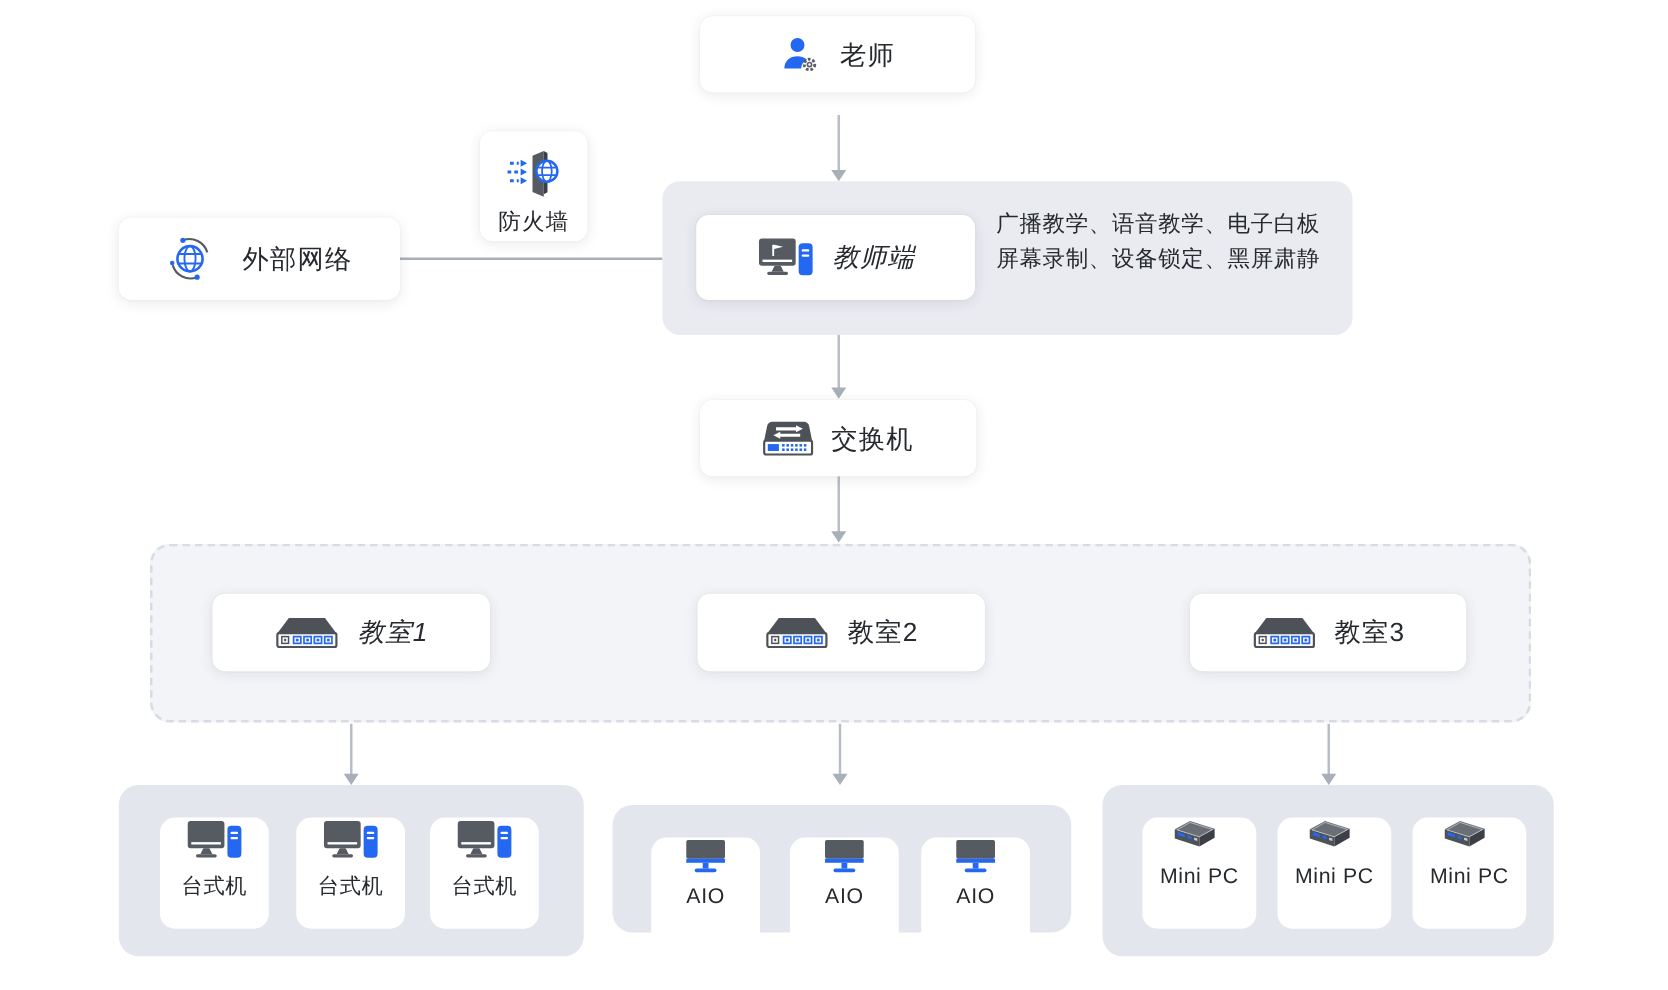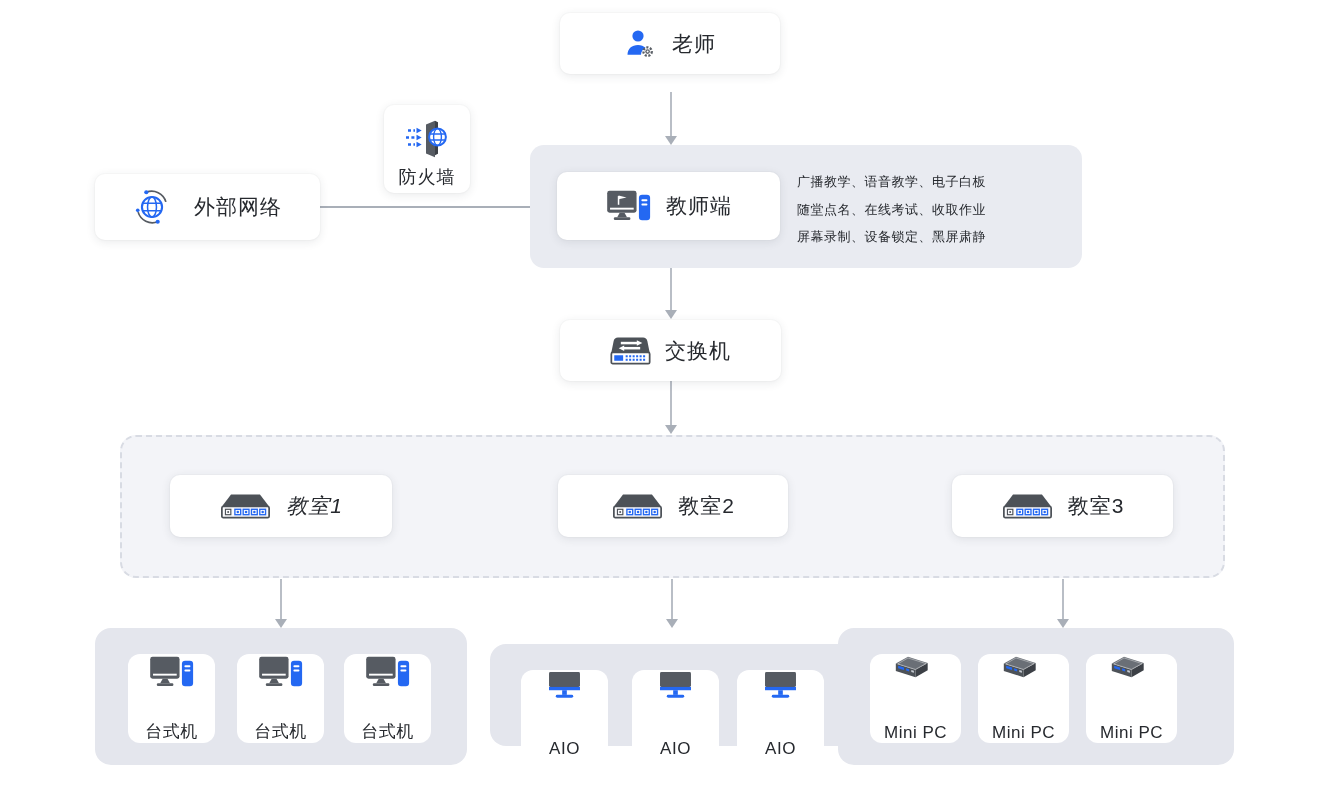--- a/index.html
+++ b/index.html
@@ -37,21 +37,21 @@
   
   .card {
     position:absolute;
     width:87px;
     height:89px;
     background:#ffffff;
     border-radius:12px;
     display:flex;
     flex-direction:column;
     align-items:center;
-    justify-content:space-between;
+    justify-content:flex-start;
     gap:7px;
   }
   .card .label { font-size:17px; font-weight:500; letter-spacing:.5px; }
 
   
   .vconn { position:absolute; width:2px; background:#b9bec6; }
   .varrow {
     position:absolute; width:0; height:0;
     border-left:6px solid transparent;
     border-right:6px solid transparent;
@@ -59,25 +59,26 @@
   }
   .hconn { position:absolute; height:1.6px; background:#a9afb8; }
 
   
   .node.vert { flex-direction:column; gap:4px; }
   .node.vert .label { font-size:18px; }
 
   
   .features {
     position:absolute;
-    font-size:13px;
+    font-size:18px;
     line-height:27.5px;
     letter-spacing:.5px;
     color:#26292e;
     white-space:nowrap;
+    font-family:Liberation Mono, monospace;
   }
 
   .icon { display:flex; align-items:center; justify-content:center; }
   svg { display:block; }
 </style>
 </head>
 <body>
 
 <div class="vconn" style="left:670px;top:92px;height:45px;"></div>
 <div class="varrow" style="left:665px;top:136px;"></div>
@@ -145,39 +146,38 @@
       <path d="M26 35.5A15.6 15.6 0 0 1 5.4 25.4" fill="none" stroke="#565b62" stroke-width="1.8"></path>
       <circle cx="14" cy="4.5" r="2.2" fill="#2468f2"></circle>
       <circle cx="26" cy="35.5" r="2.2" fill="#2468f2"></circle>
       <circle cx="5" cy="23.5" r="1.9" fill="#2468f2"></circle>
     </svg>
   </span>
   <span class="label">外部网络</span>
 </div>
 
 <div class="container solid" style="left:530px;top:145px;width:552px;height:123px;">
-  <div class="node" style="left:27px;top:27px;width:223px;height:68px;">
+  <div class="node" style="left:27px;top:27px;width:223px;height:68px;font-style:italic;">
     <span class="icon">
       <svg width="47" height="36" viewBox="0 0 47 38">
         <rect x="1" y="3" width="31" height="23" rx="2.5" fill="#565b62"></rect>
         <rect x="4" y="20.8" width="25" height="2" fill="#ffffff"></rect>
         <path d="M13 8.5v9.2" stroke="#ffffff" stroke-width="1.6"></path>
         <path d="M13 8l8.4 2-8.4 2z" fill="#ffffff"></path>
         <path d="M14.2 26l-2.6 5h10.3L19.3 26z" fill="#565b62"></path>
         <rect x="8" y="31" width="17.5" height="2.7" rx="1.3" fill="#565b62"></rect>
         <rect x="34.5" y="7" width="11.8" height="27" rx="3.4" fill="#2468f2"></rect>
         <rect x="37.1" y="12" width="6.4" height="2" rx="1" fill="#ffffff"></rect>
         <rect x="37.1" y="16.4" width="6.4" height="2" rx="1" fill="#ffffff"></rect>
       </svg>
     </span>
     <span class="label">教师端</span>
   </div>
   <div class="features" style="left:267px;top:23px;">
     <div>广播教学、语音教学、电子白板</div>
-    <div>随堂点名、在线考试、收取作业</div>
     <div>屏幕录制、设备锁定、黑屏肃静</div>
   </div>
 </div>
 
 <div class="node" style="left:560px;top:320px;width:221px;height:61px;">
   <span class="icon">
     <svg width="41" height="30" viewBox="0 0 42 31">
       <path d="M8 1.5h26c2.2 0 4 1.5 4.4 3.6L40.8 17H1.2L3.6 5.1C4 3 5.8 1.5 8 1.5z" fill="#4d5258"></path>
       <path d="M11 7.3h17.5" stroke="#ffffff" stroke-width="2.6"></path>
       <path d="M27.5 4.4l5.7 2.9-5.7 2.9z" fill="#ffffff"></path>
@@ -352,21 +352,21 @@
         <rect x="3" y="2" width="32" height="15.5" rx="1.5" fill="#565b62"></rect>
         <rect x="3" y="17.5" width="32" height="3.4" fill="#2468f2"></rect>
         <rect x="16.6" y="20.9" width="4.8" height="4.8" fill="#2468f2"></rect>
         <rect x="10" y="25.7" width="18" height="3" rx="1.5" fill="#2468f2"></rect>
       </svg>
     </span>
     <span class="label">AIO</span>
   </div>
 </div>
 
-<div class="container devices" style="left:838px;top:628px;width:396px;height:137px;">
+<div class="container devices" style="left:882px;top:628px;width:361px;height:137px;">
   <div class="card" style="left:32px;top:26px;width:91px;">
     <span class="icon">
       <svg width="47" height="30" viewBox="0 0 50 32">
         <path d="M17 3l21 6.5-13 7.2L4 10z" fill="#6a6f76"></path>
         <path d="M4 10l21 6.7v8L4 18z" fill="#4d5258"></path>
         <path d="M25 16.7l13-7.2v7.8l-13 7.4z" fill="#3c4046"></path>
         <path d="M17 4.2l19.2 6-11.3 6.2L6 10.6z" fill="none" stroke="#ffffff" stroke-width=".8" opacity=".5"></path>
         <g fill="#2468f2">
           <path d="M6.5 12.4l6.2 2v2.7l-6.2-2z"></path>
           <path d="M15 15.2l3.2 1v2.4l-3.2-1z"></path>

